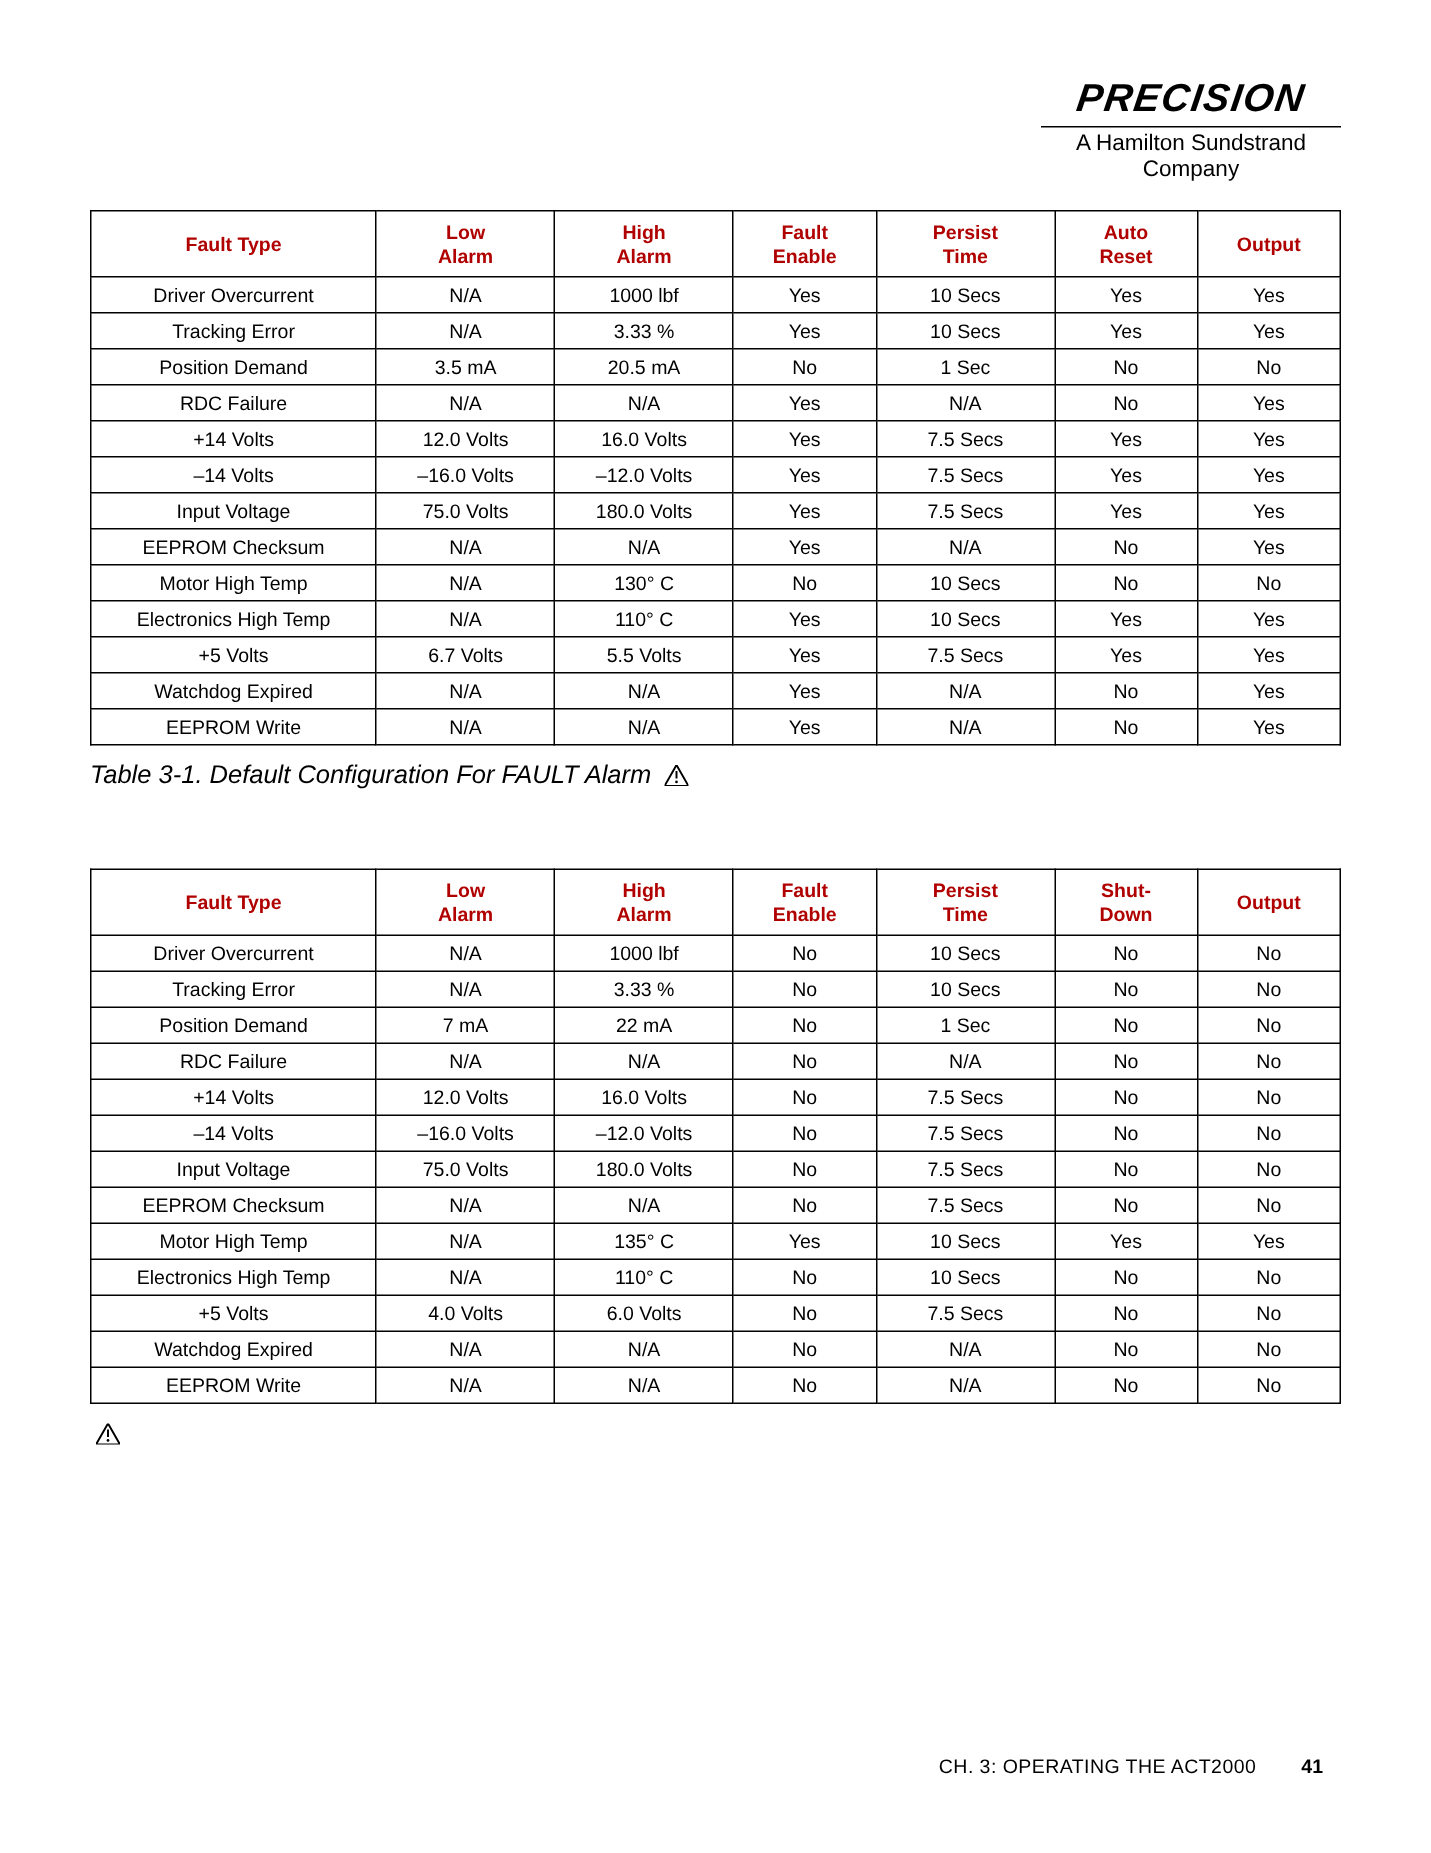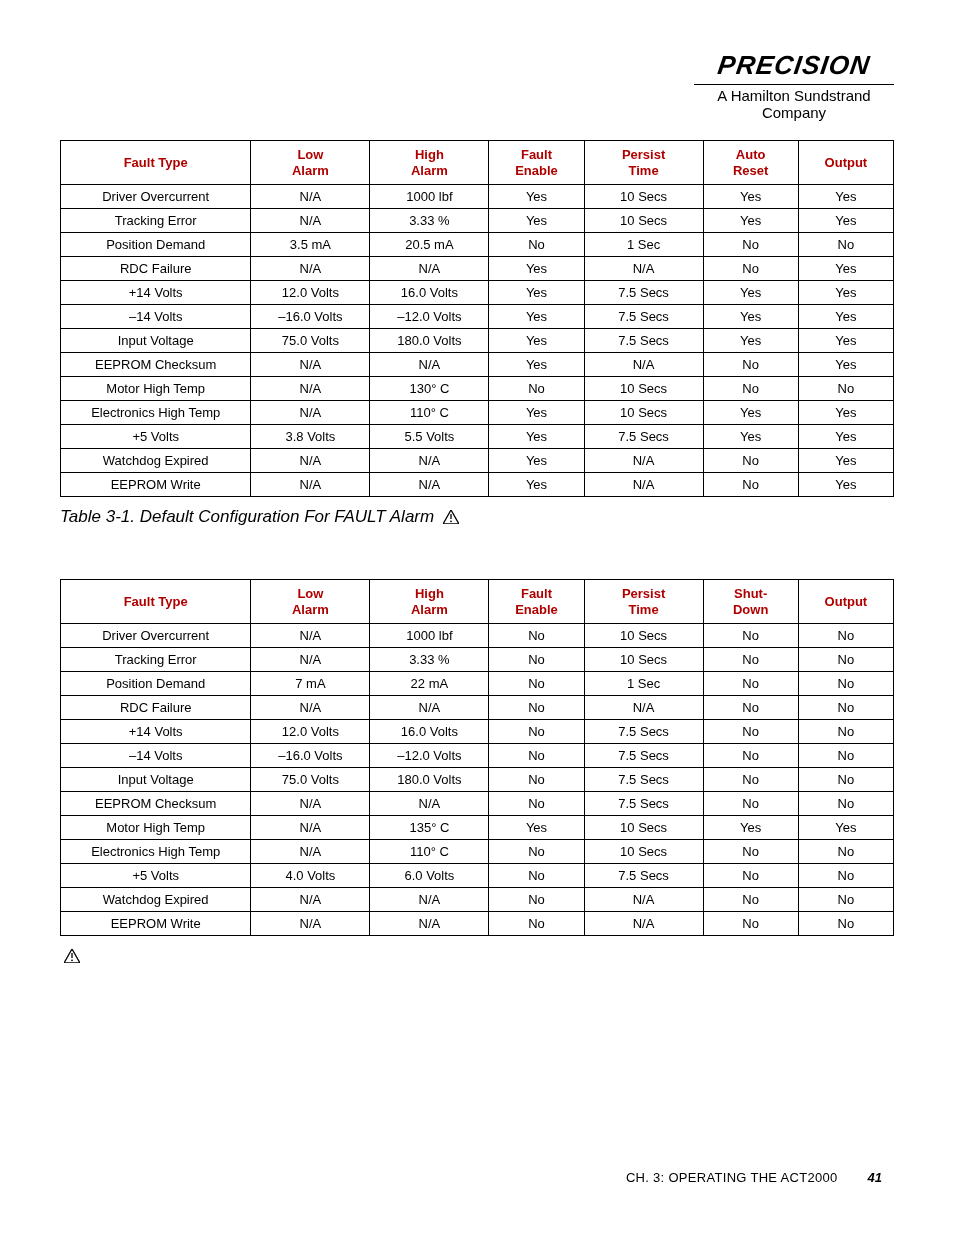--- a/index.html
+++ b/index.html
@@ -81,21 +81,20 @@
     display: flex;
     justify-content: flex-end;
     gap: 30px;
     align-items: baseline;
   }
   .footer .chap {
     letter-spacing: 0.3px;
   }
   .footer .pn {
     font-weight: bold;
-    font-style: italic;
   }
 </style>
 </head>
 <body>
 
 <div class="page">
 
   <div class="brand">
     <div class="brand-name">PRECISION</div>
     <div class="brand-rule"></div>
@@ -211,21 +210,21 @@
             <td>Electronics High Temp</td>
             <td>N/A</td>
             <td>110° C</td>
             <td>Yes</td>
             <td>10 Secs</td>
             <td>Yes</td>
             <td>Yes</td>
           </tr>
           <tr>
             <td>+5 Volts</td>
-            <td>3.8 Volts</td>
+            <td>6.7 Volts</td>
             <td>5.5 Volts</td>
             <td>Yes</td>
             <td>7.5 Secs</td>
             <td>Yes</td>
             <td>Yes</td>
           </tr>
           <tr>
             <td>Watchdog Expired</td>
             <td>N/A</td>
             <td>N/A</td>

